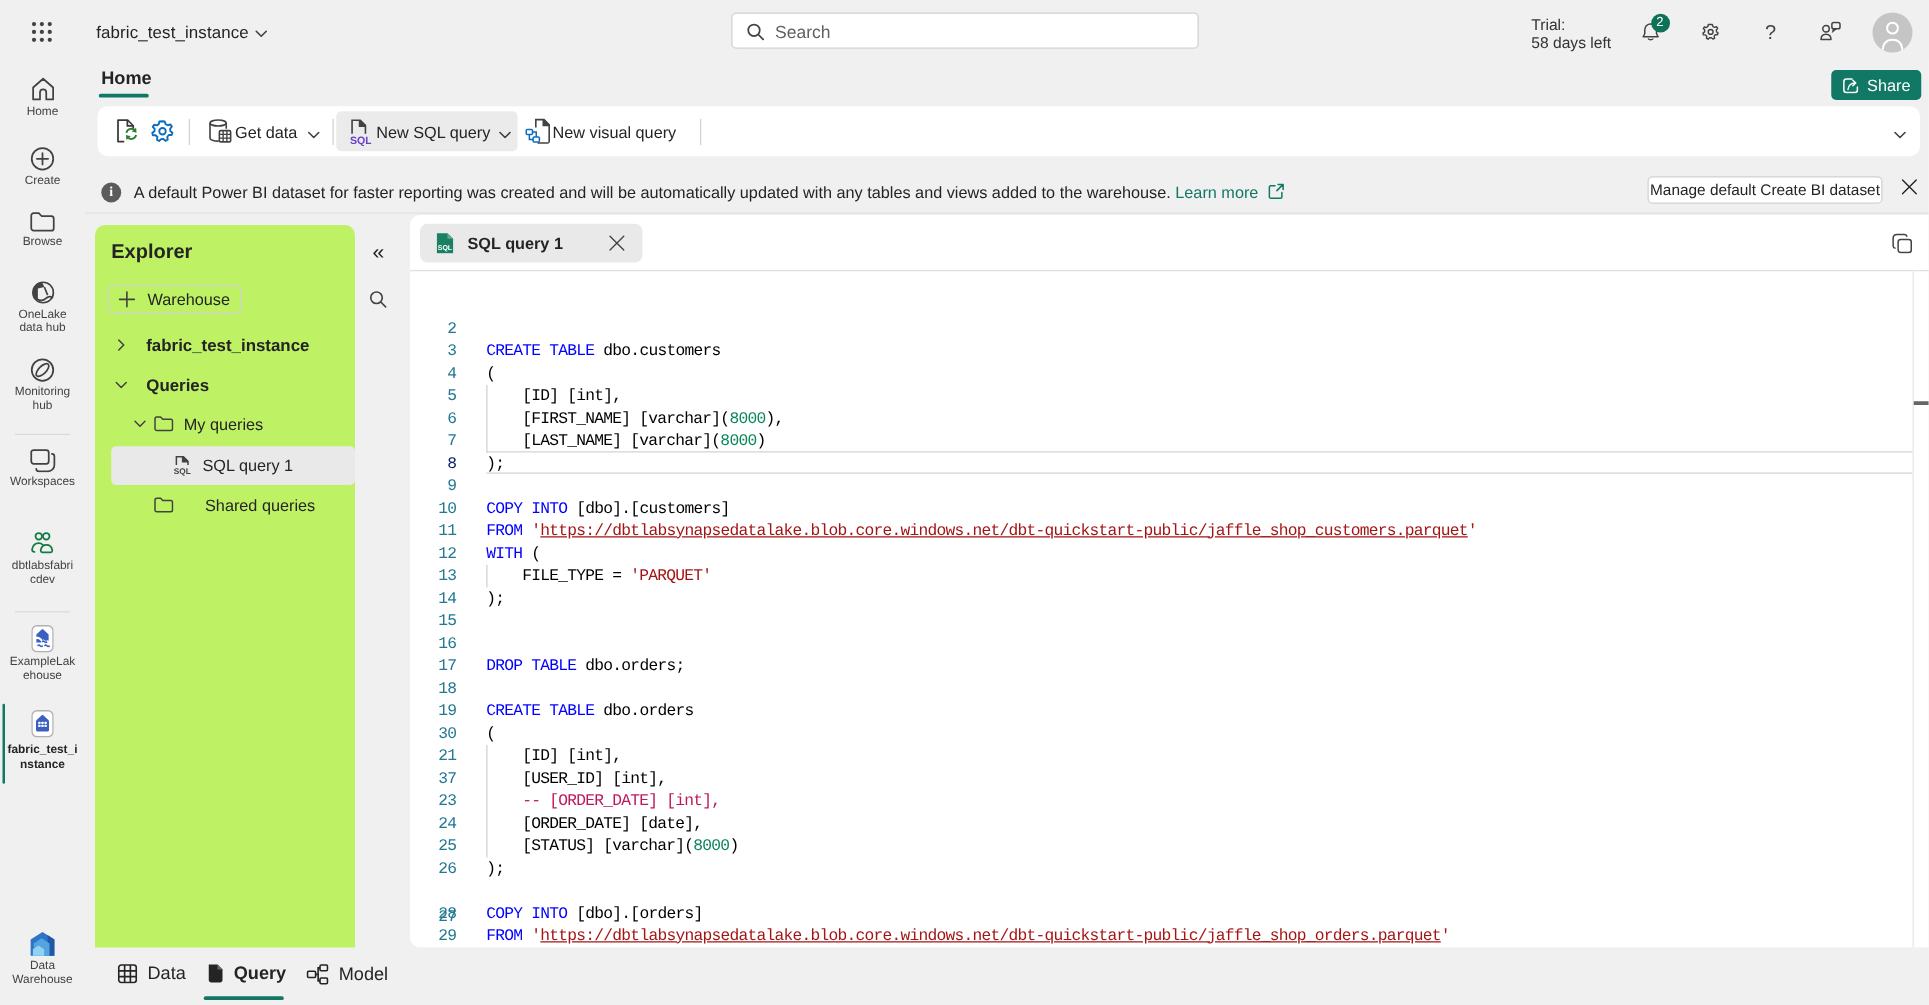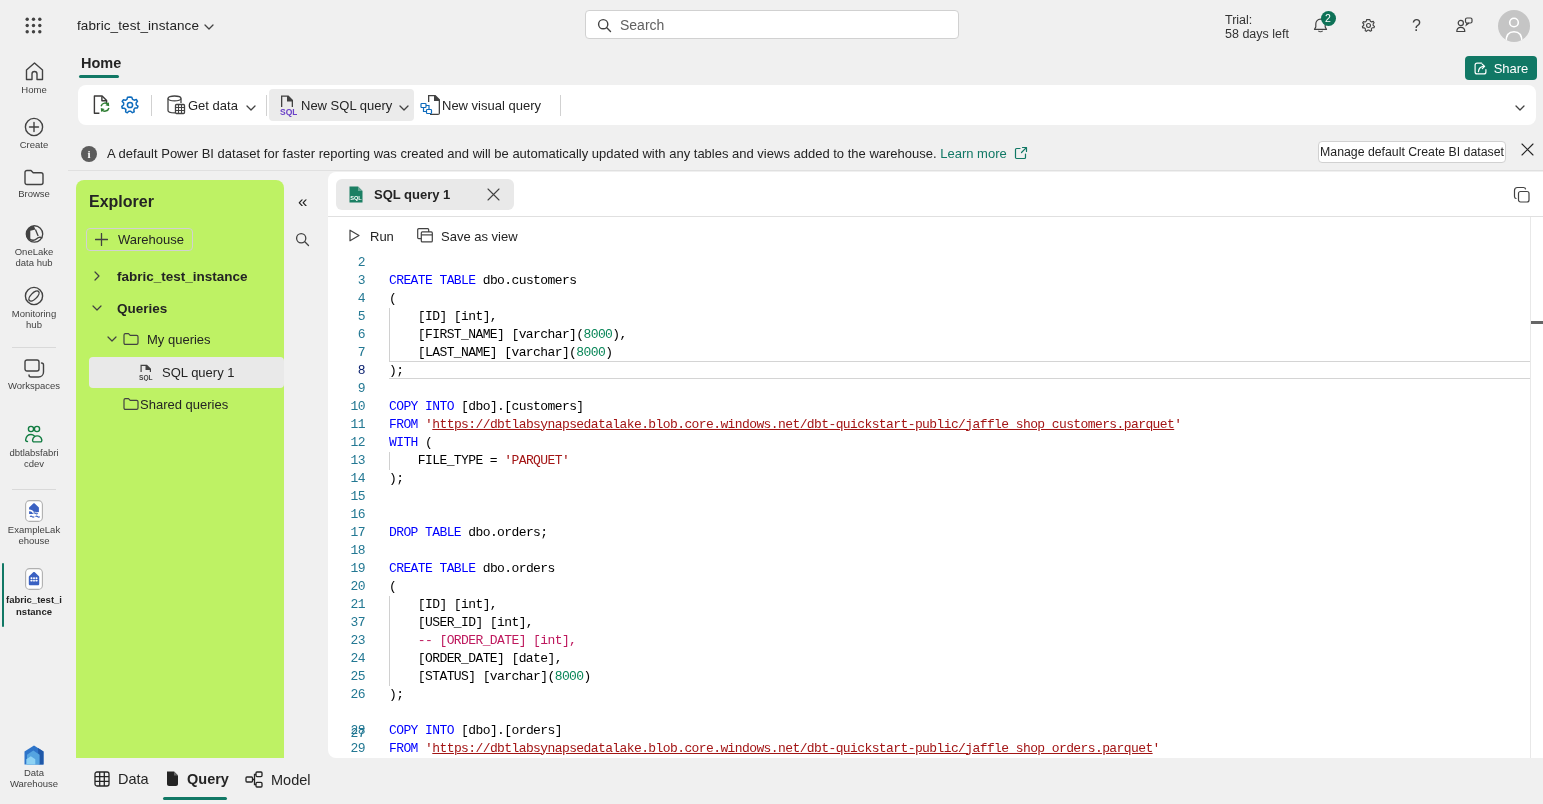--- a/index.html
+++ b/index.html
@@ -336,21 +336,21 @@
     <svg style="margin-left:62px" width="15" height="17" viewBox="0 0 15 17">
       <path d="M2.5 0.8 L9 0.8 L13 4.8 L13 8 L11.8 8 L11.8 6 L7.5 6 L7.5 2 L3.7 2 L3.7 8 L2.5 8 Z M8.7 1.9 L11.9 5 L8.7 5 Z" fill="#424242"></path>
       <text x="1" y="15.5" font-family="Liberation Sans" font-size="6.6" font-weight="700" fill="#424242">SQL</text>
     </svg>
     <span style="margin-left:9px">SQL query 1</span>
   </div>
   <div class="trow" style="top:208px">
     <svg style="margin-left:47px" width="16" height="14" viewBox="0 0 16 14" fill="none" stroke="#424242" stroke-width="1.2" stroke-linejoin="round">
         <path d="M1 3 C1 2.2 1.6 1.6 2.4 1.6 L5.5 1.6 L7.2 3.4 L13.6 3.4 C14.4 3.4 15 4 15 4.8 L15 11 C15 11.8 14.4 12.4 13.6 12.4 L2.4 12.4 C1.6 12.4 1 11.8 1 11 Z"></path>
       </svg>
-    <span style="margin-left:1px">Shared queries</span>
+    <span style="margin-left:25px">Shared queries</span>
   </div>
 </div>
 
 <div id="editor">
   <div id="tabbar">
     <div id="tab1">
       <svg style="margin-left:13px" width="14" height="17" viewBox="0 0 14 17">
         <path d="M0.5 0.5 L9 0.5 L13.5 5 L13.5 16.5 L0.5 16.5 Z" fill="#1b7f63"></path>
         <path d="M9 0.5 L9 5 L13.5 5 Z" fill="#66a796"></path>
         <text x="1.2" y="14" font-family="Liberation Sans" font-size="5.6" font-weight="700" fill="#fff">SQL</text>
@@ -358,34 +358,20 @@
       <span style="margin-left:11px;font-size:13px;font-weight:700">SQL query 1</span>
       <svg style="position:absolute;left:151px;top:9px" width="13" height="13" viewBox="0 0 13 13" fill="none" stroke="#424242" stroke-width="1.1" stroke-linecap="round">
           <path d="M1 1 L12 12 M12 1 L1 12"></path>
         </svg>
     </div>
 
     <svg class="abs" style="left:1185px;top:14px" width="17" height="17" viewBox="0 0 17 17" fill="none" stroke="#424242" stroke-width="1.2" stroke-linejoin="round">
       <rect x="5.5" y="5.5" width="10.5" height="10.5" rx="2"></rect>
       <path d="M3 12.5 C2 12.2 1.5 11.5 1.5 10.5 M1.5 10.5 L1.5 4.5 C1.5 2.8 2.8 1.5 4.5 1.5 L10.5 1.5 C11.5 1.5 12.2 2 12.5 3" stroke-linecap="round"></path>
     </svg>
-  </div>
-  <div id="runrow">
-    <svg class="abs" style="left:21px;top:11px" width="11" height="13" viewBox="0 0 11 13" fill="none" stroke="#424242" stroke-width="1.2" stroke-linejoin="round">
-        <path d="M1 1.2 L10 6.5 L1 11.8 Z"></path>
-      </svg>
-    <span class="abs tbtxt" style="left:42px;top:11px">Run</span>
-    <svg class="abs" style="left:89px;top:10px" width="16" height="15" viewBox="0 0 16 15">
-      <g fill="none" stroke="#424242" stroke-width="1.2" stroke-linejoin="round">
-        <rect x="0.7" y="0.7" width="11" height="10" rx="1"></rect>
-        <rect x="4.3" y="3.9" width="11" height="10" rx="1" fill="#fff"></rect>
-        <path d="M4.3 6.9 L15.3 6.9"></path>
-      </g>
-    </svg>
-    <span class="abs tbtxt" style="left:113px;top:11px">Save as view</span>
   </div>
   <div id="curline"></div>
   <div id="code">
       <div class="ln" style="top:2.5px">2</div>
       <div class="cl" style="top:2.5px"></div>
       <div class="ln" style="top:20.5px">3</div>
       <div class="cl" style="top:20.5px"><span class="k">CREATE</span> <span class="k">TABLE</span> dbo.customers</div>
       <div class="ln" style="top:38.5px">4</div>
       <div class="cl" style="top:38.5px">(</div>
       <div class="ln" style="top:56.5px">5</div>
@@ -411,21 +397,21 @@
       <div class="ln" style="top:236.5px">15</div>
       <div class="cl" style="top:236.5px"></div>
       <div class="ln" style="top:254.5px">16</div>
       <div class="cl" style="top:254.5px"></div>
       <div class="ln" style="top:272.5px">17</div>
       <div class="cl" style="top:272.5px"><span class="k">DROP</span> <span class="k">TABLE</span> dbo.orders;</div>
       <div class="ln" style="top:290.5px">18</div>
       <div class="cl" style="top:290.5px"></div>
       <div class="ln" style="top:308.5px">19</div>
       <div class="cl" style="top:308.5px"><span class="k">CREATE</span> <span class="k">TABLE</span> dbo.orders</div>
-      <div class="ln" style="top:326.5px">20</div>
+      <div class="ln" style="top:326.5px">30</div>
       <div class="cl" style="top:326.5px">(</div>
       <div class="ln" style="top:344.5px">21</div>
       <div class="cl" style="top:344.5px">    [ID] [int],</div>
       <div class="ln" style="top:362.5px">37</div>
       <div class="cl" style="top:362.5px">    [USER_ID] [int],</div>
       <div class="ln" style="top:380.5px">23</div>
       <div class="cl" style="top:380.5px"><span class="c">    -- [ORDER_DATE] [int],</span></div>
       <div class="ln" style="top:398.5px">24</div>
       <div class="cl" style="top:398.5px">    [ORDER_DATE] [date],</div>
       <div class="ln" style="top:416.5px">25</div>

